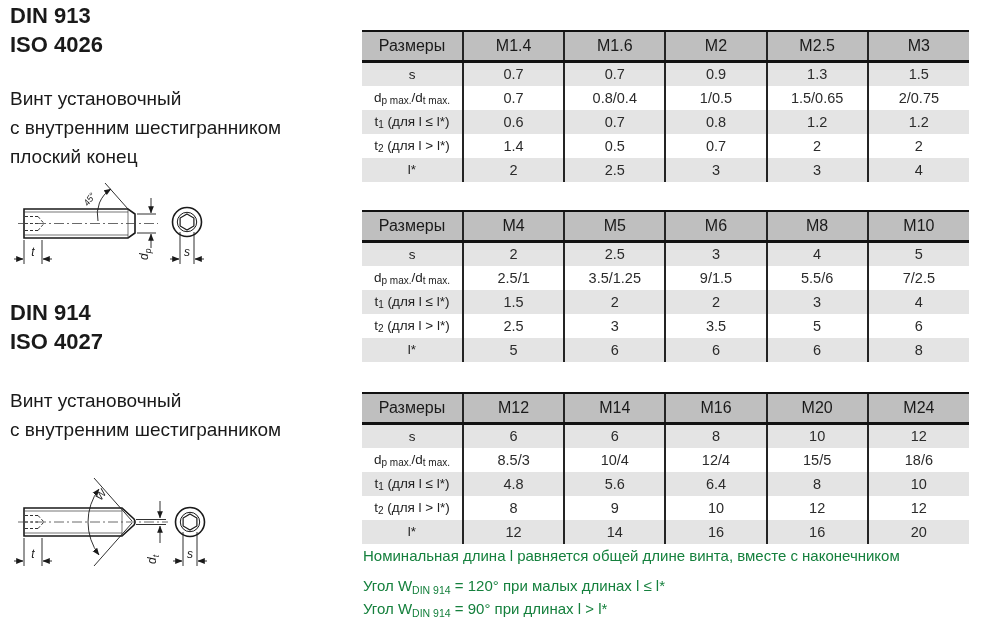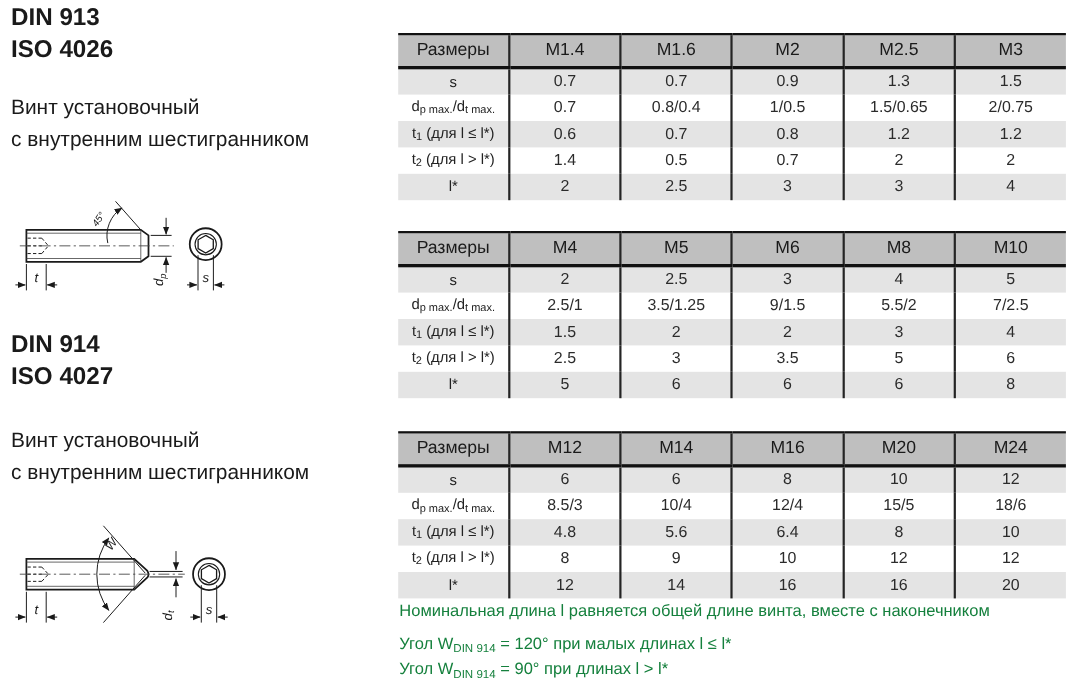--- a/index.html
+++ b/index.html
@@ -48,20 +48,21 @@
 <body>
 
 <div class="page">
 
   <section>
     <div class="std s1a">DIN 913</div>
     <div class="std s1b">ISO 4026</div>
     <p class="desc d1">
       <span>Винт установочный</span>
       <span>с внутренним шестигранником</span>
+      <span>плоский конец</span>
     </p>
 
     <svg class="drw" style="left:6px; top:176px;" width="222" height="108" viewBox="0 0 222 108">
       <defs>
         <marker id="arr" viewBox="0 0 10 10" refX="9.5" refY="5" markerWidth="8" markerHeight="8" orient="auto-start-reverse">
           <path d="M0,1 L10,5 L0,9 z" fill="#1a1a1a"></path>
         </marker>
       </defs>
       <g>
         <path d="M18,33 H122 L129,38 V57 L122,62 H18 Z" fill="#ffffff" stroke="#1a1a1a" stroke-width="1.6"></path>
@@ -245,21 +246,21 @@
             <td>2.5</td>
             <td>3</td>
             <td>4</td>
             <td>5</td>
           </tr>
           <tr>
             <td class="lbl"><span>d</span><span class="sub">p max.</span><span>/d</span><span class="sub">t max.</span></td>
             <td>2.5/1</td>
             <td>3.5/1.25</td>
             <td>9/1.5</td>
-            <td>5.5/2</td>
+            <td>5.5/6</td>
             <td>7/2.5</td>
           </tr>
           <tr class="stripe">
             <td class="lbl"><span>t</span><span class="sub">1</span><span> (для l ≤ l*)</span></td>
             <td>1.5</td>
             <td>2</td>
             <td>2</td>
             <td>3</td>
             <td>4</td>
           </tr>

